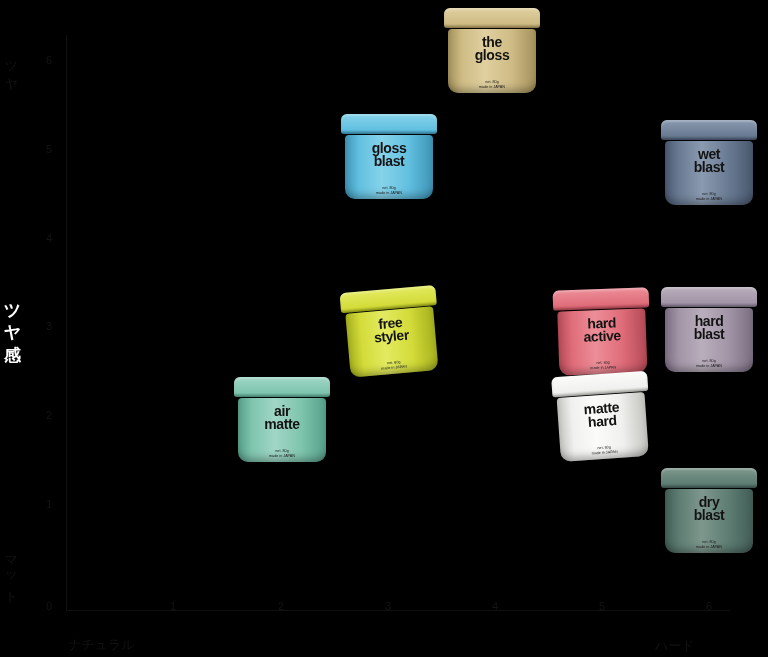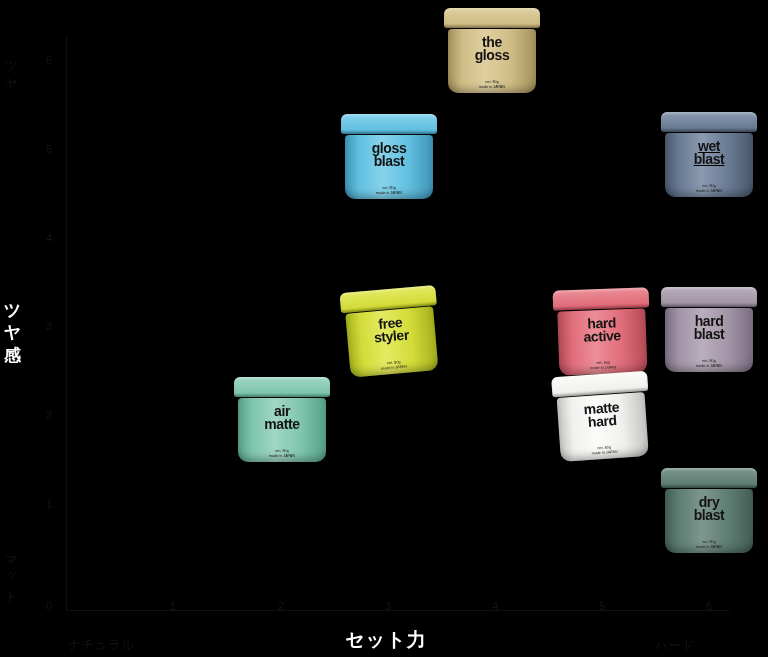--- a/index.html
+++ b/index.html
@@ -81,37 +81,36 @@
       <div class="tick-label" style="left: 46px; top: 320px;">3</div>
       <div class="tick-label" style="left: 46px; top: 409px;">2</div>
       <div class="tick-label" style="left: 46px; top: 498px;">1</div>
     </div>
   <div class="faint-end-label vertical-text" style="left:2px;top:52px;">ツヤ</div>
   <div class="faint-end-label vertical-text" style="left:2px;top:548px;">マット</div>
   <div class="faint-end-label" style="left:68px;top:636px;">ナチュラル</div>
   <div class="faint-end-label" style="left:655px;top:637px;">ハード</div>
 
   <div class="y-title">ツヤ感</div>
-  <div class="x-title">セット力</div>
 
   <div class="jar" style="left: 444px; top: 8px; transform: rotate(0deg); --lid: #e0d0a0; --base: #cfbc85; --shade: #a3905a;">
     <div class="lid"></div>
     <div class="body">
       <div class="jar-label"><span>the</span><br><span>gloss</span></div>
       <div class="jar-fineprint"><span>net. 80g</span><br><span>made in JAPAN</span></div>
     </div>
   </div>
   <div class="jar" style="left: 341px; top: 114px; transform: rotate(0deg); --lid: #86d3ea; --base: #62c0e0; --shade: #3e94b6;">
     <div class="lid"></div>
     <div class="body">
       <div class="jar-label"><span>gloss</span><br><span>blast</span></div>
       <div class="jar-fineprint"><span>net. 80g</span><br><span>made in JAPAN</span></div>
     </div>
   </div>
-  <div class="jar" style="left: 661px; top: 112px; transform: rotate(0deg); text-decoration: underline; --lid: #8a9ab0; --base: #697b93; --shade: #49586e;">
+  <div class="jar" style="left: 661px; top: 120px; transform: rotate(0deg); --lid: #8a9ab0; --base: #697b93; --shade: #49586e;">
     <div class="lid"></div>
     <div class="body">
       <div class="jar-label"><span>wet</span><br><span>blast</span></div>
       <div class="jar-fineprint"><span>net. 80g</span><br><span>made in JAPAN</span></div>
     </div>
   </div>
   <div class="jar" style="left: 343px; top: 289px; transform: rotate(-5deg); --lid: #e3ea61; --base: #d3dc39; --shade: #a5b01d;">
     <div class="lid"></div>
     <div class="body">
       <div class="jar-label"><span>free</span><br><span>styler</span></div>

